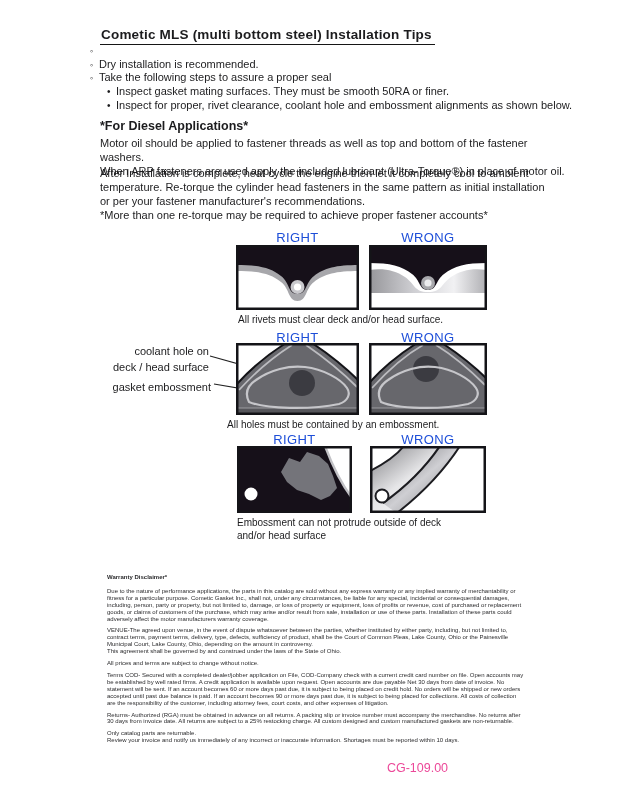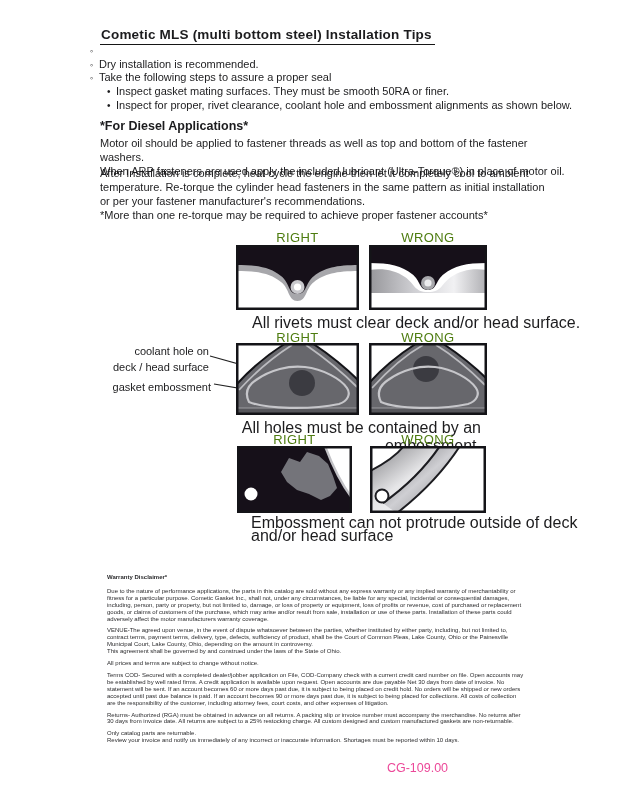--- a/index.html
+++ b/index.html
@@ -8,22 +8,22 @@
   .abs{position:absolute;}
   .title{left:100px;top:27px;font-size:13.5px;font-weight:bold;letter-spacing:.2px;
          border-bottom:1.5px solid #161616;padding:0 3px 2px 1px;}
   .tips{left:90px;top:45px;width:490px;font-size:11px;line-height:12.7px;}
   .tip-row{display:flex;align-items:baseline;}
   .tip-row.sub{margin-left:17px;}
   .tip-marker{width:9px;flex:0 0 9px;font-size:9px;}
   .tip-row.sub .tip-marker{font-size:10px;}
   .d-head{left:100px;top:119px;font-size:12.5px;font-weight:bold;}
   .d-para{left:100px;width:470px;font-size:11px;line-height:14.2px;white-space:pre-line;}
-  .fig-label{font-size:13px;color:#4d7c0f;text-align:center;letter-spacing:.4px;}
-  .fig-cap{font-size:16px;color:#1c1c1e;margin-left:14px;}
+  .fig-label{font-size:13px;color:#1d4ed8;text-align:center;letter-spacing:.4px;}
+  .fig-cap{font-size:10px;color:#1c1c1e;}
   .panel{display:block;}
   .lab-left{font-size:11px;line-height:16px;text-align:right;white-space:pre-line;}
   .warranty{left:107px;top:574px;width:418px;font-size:6px;line-height:6.9px;color:#2c2c2e;}
   .warranty h4{margin:0 0 7px 0;font-size:6px;}
   .warranty p{margin:0 0 5px 0;white-space:pre-line;}
   .page-num{left:370px;top:761px;width:95px;text-align:center;font-size:12.5px;color:#ec4899;}
 </style>
 </head>
 <body>
 
@@ -127,21 +127,21 @@
     <path d="M48 0 C34 9 17 21 0 40" fill="none" stroke="#141418" stroke-width="2"></path>
     <path d="M54 2 C40 10 22 24 3 45" fill="none" stroke="#bcbcc0" stroke-width="1.8"></path>
     <path d="M118 0 H73 C85 8 101 19 118 36 Z" fill="#ffffff"></path>
     <path d="M73 0 C85 8 101 19 118 36" fill="none" stroke="#141418" stroke-width="2"></path>
     <path d="M67 2 C80 10 98 24 116 42" fill="none" stroke="#bcbcc0" stroke-width="1.8"></path>
     <circle cx="57" cy="26" r="13" fill="#3b3b41"></circle>
     <path d="M12 59 C8 51 10 43 19 37 C33 27 51 22 66 24 C84 26 101 36 107 45 C111 51 108 58 99 61 C71 67 28 66 12 59 Z" fill="none" stroke="#c6c6ca" stroke-width="2.2"></path>
     <rect x="1.25" y="1.25" width="115.5" height="69.5" fill="none" stroke="#141418" stroke-width="2.5"></rect>
   </svg>
 
-  <div class="abs fig-cap" style="left:227px;top:419px;width:240px;text-align:right;">All holes must be contained by an embossment.</div>
+  <div class="abs fig-cap" style="left:227px;top:419px;width:240px;text-align:left;">All holes must be contained by an embossment.</div>
 
   <div class="abs fig-label" style="left:237px;top:432px;width:115px;">RIGHT</div>
   <div class="abs fig-label" style="left:370px;top:432px;width:116px;">WRONG</div>
 
   <svg class="abs panel" style="left:237px;top:446px;" width="115" height="67" viewBox="0 0 115 67">
     <rect width="115" height="67" fill="#ffffff"></rect>
     <path d="M0 0 H88 C94 16 103 36 115 52 L115 67 H0 Z" fill="#161019"></path>
     <path d="M44 26 L52 12 L63 16 L70 6 L82 10 L91 18 L96 30 L100 42 L93 50 L84 54 L72 48 L60 44 L50 36 Z" fill="#74747a"></path>
     <path d="M88 0 C94 16 103 36 115 52" fill="none" stroke="#c2c2c6" stroke-width="2.4"></path>
     <circle cx="14" cy="48" r="6.5" fill="#ffffff"></circle>

